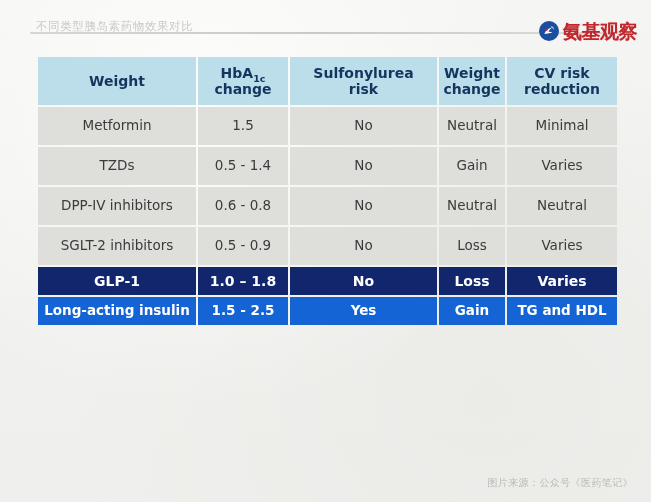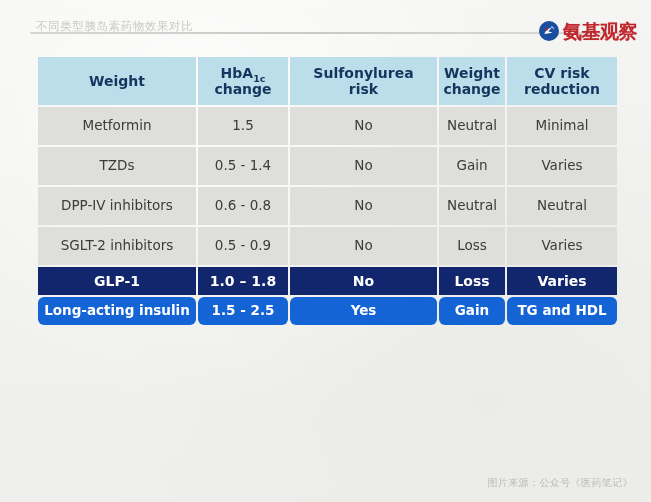--- a/index.html
+++ b/index.html
@@ -127,21 +127,20 @@
     background: #12266e;
     color: #ffffff;
     font-weight: bold;
     font-size: 14px;
   }
   tr.row-blue td {
     background: #1464d6;
     color: #ffffff;
     font-weight: bold;
     font-size: 13.5px;
-    border-radius: 6px;
   }
   tr.row-navy td, tr.row-blue td {
     height: 28px;
   }
 
   
   .footer-credit {
     position: absolute;
     right: 18px;
     bottom: 12px;

